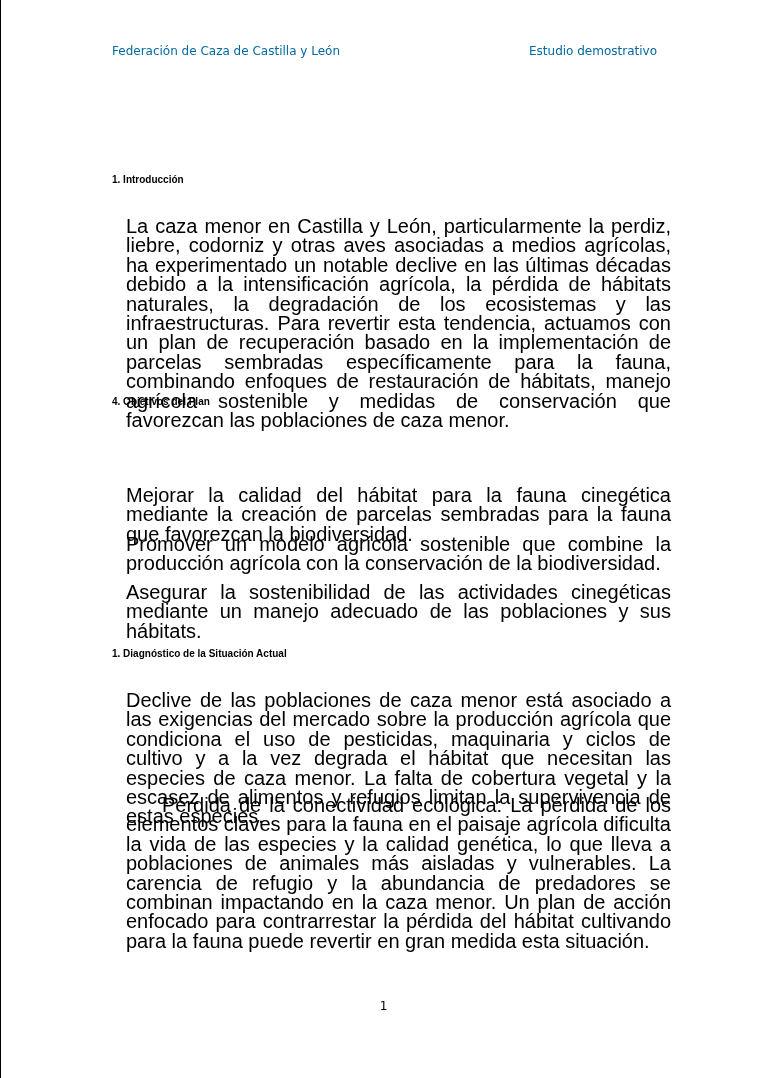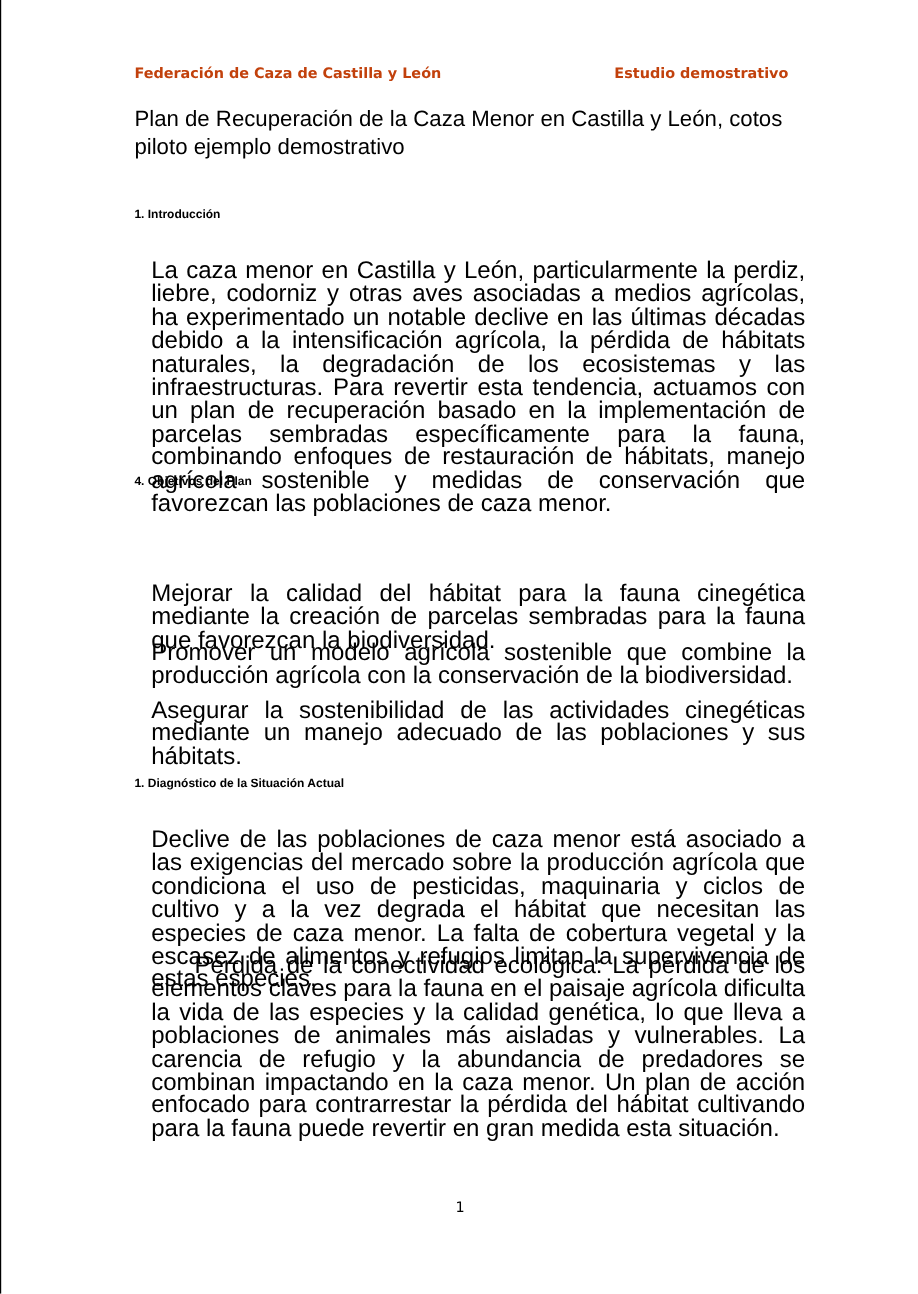--- a/index.html
+++ b/index.html
@@ -3,22 +3,22 @@
 <meta charset="utf-8">
 <style>
   html, body { margin: 0; padding: 0; }
   body {
     width: 765px; height: 1078px; background: #ffffff; position: relative;
     overflow: hidden; border-left: 1px solid #000; box-sizing: border-box;
     color: #000;
   }
   .page { position: absolute; left: 0; top: 0; width: 765px; height: 1078px; }
   .hdr {
-    position: absolute; top: 54px; font-family: "DejaVu Sans", sans-serif;
-    font-size: 12px; color: #c2410c; font-weight: bold;
+    position: absolute; top: 44px; font-family: "DejaVu Sans", sans-serif;
+    font-size: 12px; color: #0369a1;
   }
   .hdr-left { left: 111px; }
   .hdr-right { right: 109px; }
   .doc-title {
     position: absolute; left: 111px; top: 87px; width: 540px;
     font-family: "Liberation Sans", sans-serif; font-size: 18.5px; line-height: 23px;
     margin: 0; font-weight: normal;
   }
   .sec-h {
     position: absolute; left: 111px; margin: 0;
@@ -35,21 +35,20 @@
     font-family: "DejaVu Sans", sans-serif; font-size: 12px;
   }
 </style>
 </head>
 <body>
 
 <div class="page">
   <div class="hdr hdr-left">Federación de Caza de Castilla y León</div>
   <div class="hdr hdr-right">Estudio demostrativo</div>
 
-  <h1 class="doc-title">Plan de Recuperación de la Caza Menor en Castilla y León, cotos piloto ejemplo demostrativo</h1>
 
   <h2 class="sec-h" style="top:174px">1. Introducción</h2>
   <p class="para" style="top:203px">La caza menor en Castilla y León, particularmente la perdiz, liebre, codorniz y otras aves asociadas a medios agrícolas, ha experimentado un notable declive en las últimas décadas debido a la intensificación agrícola, la pérdida de hábitats naturales, la degradación de los ecosistemas y las infraestructuras. Para revertir esta tendencia, actuamos con un plan de recuperación basado en la implementación de parcelas sembradas específicamente para la fauna, combinando enfoques de restauración de hábitats, manejo agrícola sostenible y medidas de conservación que favorezcan las poblaciones de caza menor.</p>
 
   <h2 class="sec-h" style="top:396px">4. Objetivos del Plan</h2>
   <p class="para" style="top:472px">Mejorar la calidad del hábitat para la fauna cinegética mediante la creación de parcelas sembradas para la fauna que favorezcan la biodiversidad.</p>
   <p class="para" style="top:569px">Asegurar la sostenibilidad de las actividades cinegéticas mediante un manejo adecuado de las poblaciones y sus hábitats.</p>
   <p class="para" style="top:521px">Promover un modelo agrícola sostenible que combine la producción agrícola con la conservación de la biodiversidad.</p>
 
   <h2 class="sec-h" style="top:648px">1. Diagnóstico de la Situación Actual</h2>

